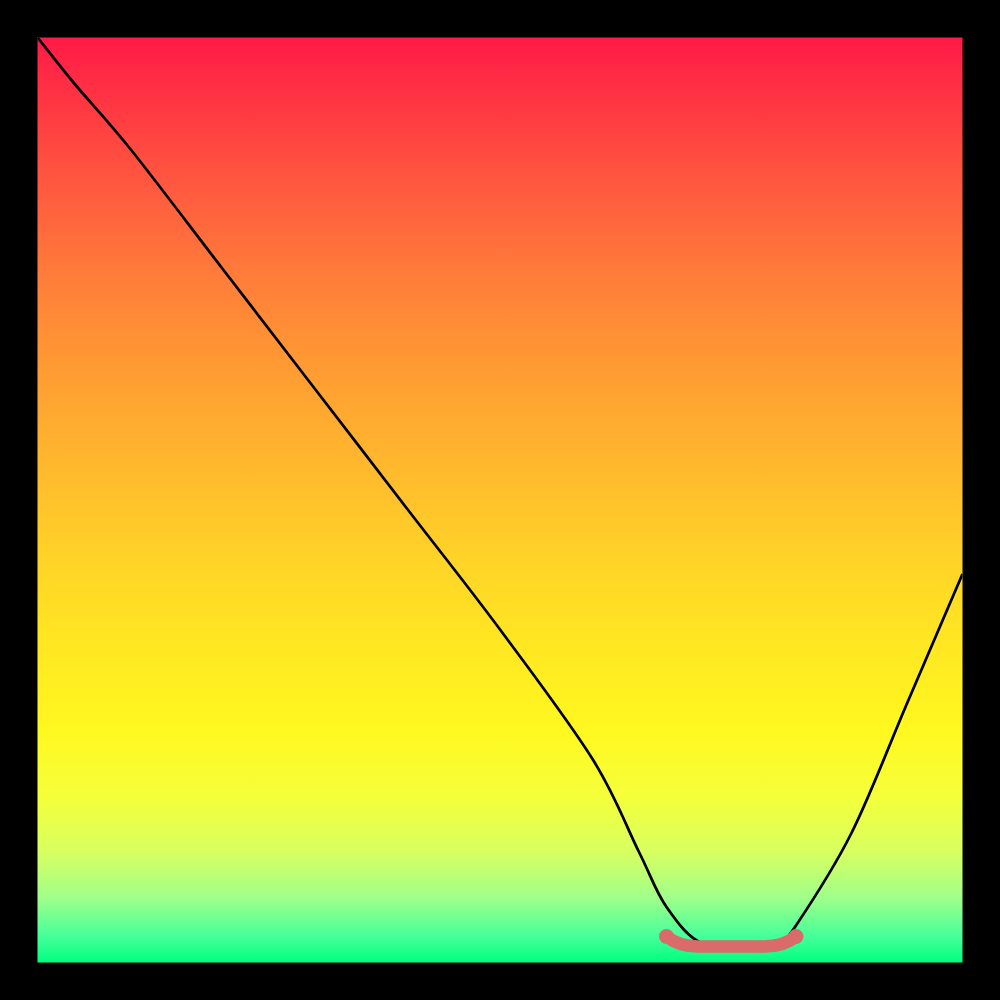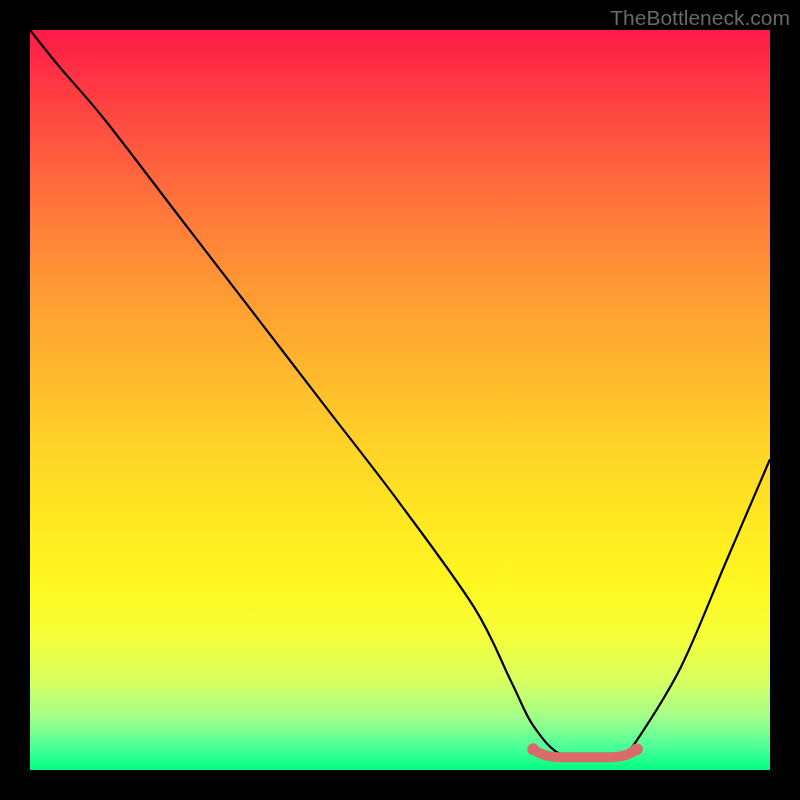--- a/index.html
+++ b/index.html
@@ -54,21 +54,20 @@
     left: 0;
     top: 0;
     width: 740px;
     height: 740px;
   }
 </style>
 </head>
 <body>
 
 <div class="container">
-  <div class="watermark">TheBottleneck.com</div>
   <div class="plot-area">
     <svg class="curve" viewBox="0 0 740 740" preserveAspectRatio="none">
       <path d="M 0 0 C 4.933333333333334 6.166666666666667 17.266666666666666 22.20000000000001 29.6 37 C 41.93333333333334 51.79999999999999 54.266666666666666 64.13333333333328 74 88.79999999999995 C 93.73333333333333 113.46666666666663 123.33333333333333 152.93333333333334 148 185 C 172.66666666666666 217.06666666666666 197.33333333333334 249.13333333333333 222 281.2 C 246.66666666666666 313.26666666666665 271.3333333333333 345.33333333333337 296 377.40000000000003 C 320.6666666666667 409.4666666666667 345.3333333333333 440.3 370 473.6 C 394.6666666666667 506.90000000000003 425.5 547.6 444 577.2 C 462.5 606.8000000000001 471.1333333333333 631.4666666666667 481 651.2 C 490.8666666666667 670.9333333333334 494.5666666666667 683.2666666666667 503.20000000000005 695.6 C 511.83333333333337 707.9333333333334 520.4666666666666 720.2666666666667 532.8 725.2 C 545.1333333333333 730.1333333333334 567.3333333333334 725.2 577.2 725.2 C 587.0666666666667 725.2 587.0666666666667 727.6666666666667 592 725.2 C 596.9333333333333 722.7333333333333 596.9333333333333 725.2 606.8 710.4 C 616.6666666666666 695.5999999999999 636.4000000000001 666 651.2 636.4 C 666 606.8 680.8 567.3333333333333 695.5999999999999 532.8 C 710.3999999999999 498.26666666666665 732.6 446.46666666666664 740 429.2" id="main-curve" fill="none" stroke="#000" stroke-width="2.2"></path>
       <path d="M 503.20000000000005 719.2 Q 513.2 727.2 528.2 727.2 L 581.8 727.2 Q 596.8 727.2 606.8 719.2" id="flat-highlight" fill="none" stroke="#d96b6b" stroke-width="10" stroke-linecap="round"></path>
       <circle id="dot-start" r="6" fill="#d96b6b" cx="503.20000000000005" cy="719.2"></circle>
       <circle id="dot-end" r="6" fill="#d96b6b" cx="606.8" cy="719.2"></circle>
     </svg>
   </div>
 </div>
 

